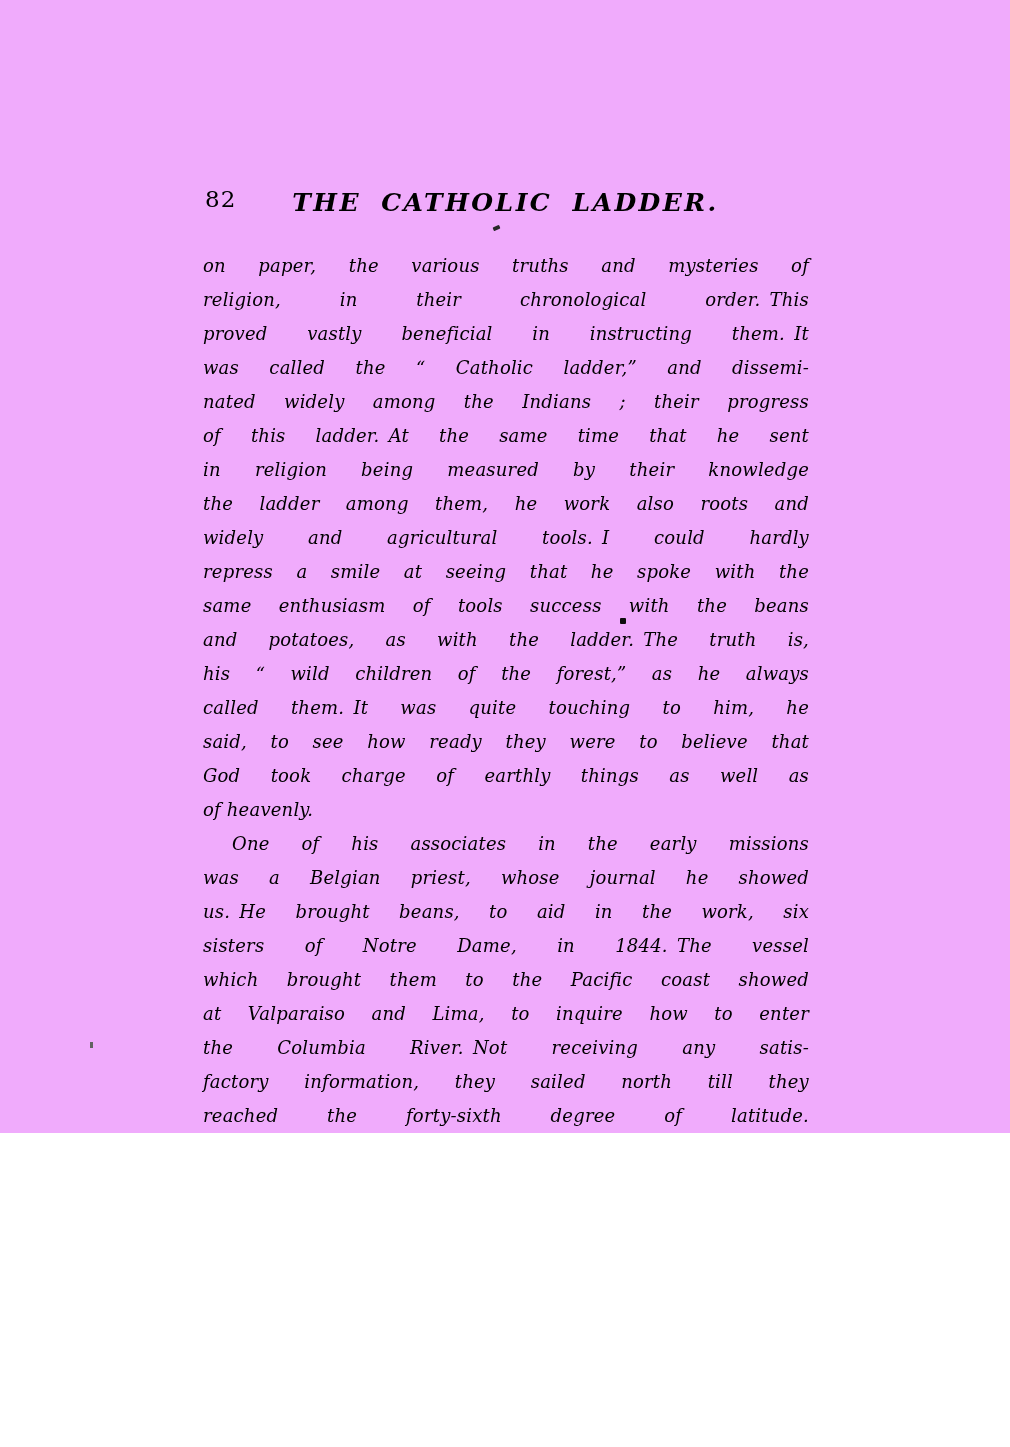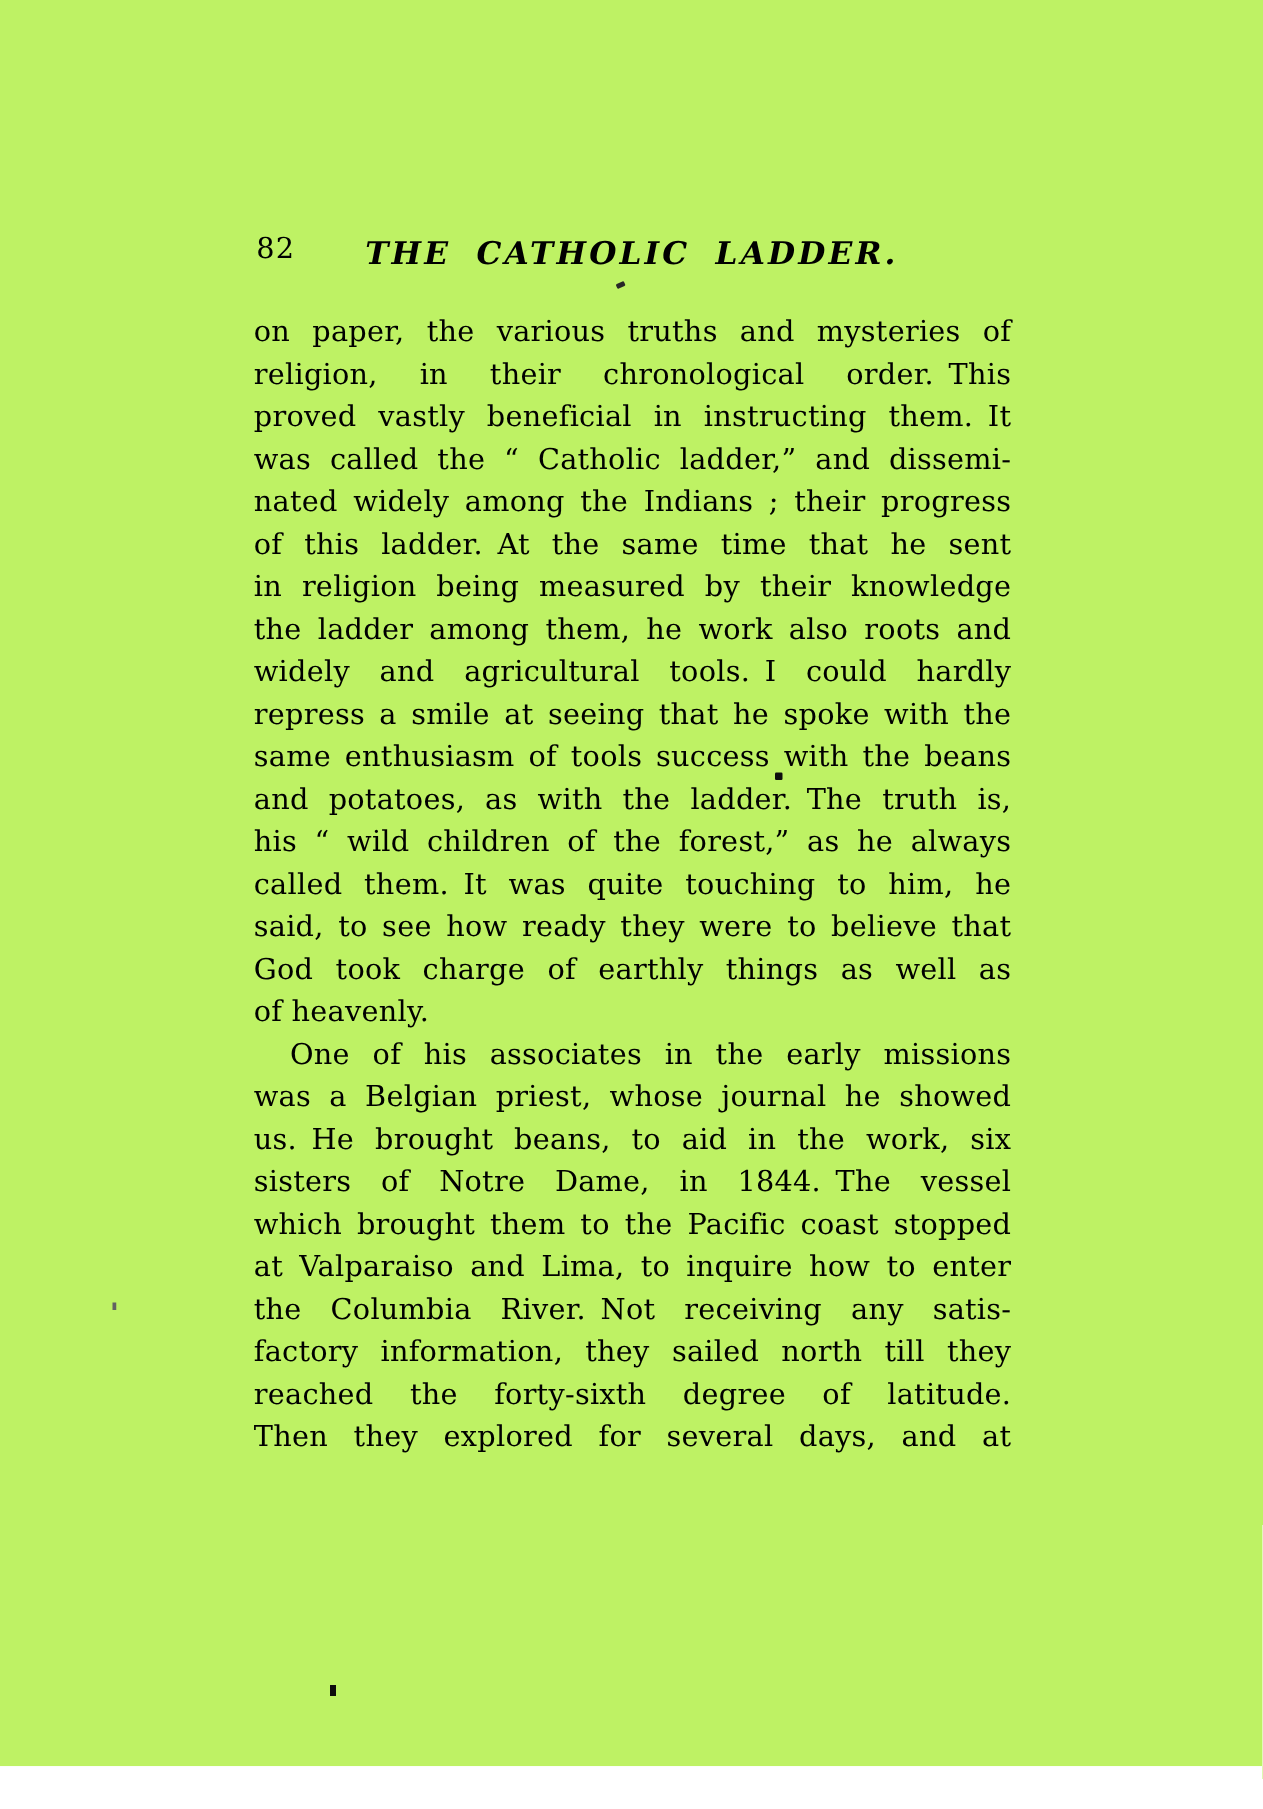--- a/index.html
+++ b/index.html
@@ -3,22 +3,22 @@
 <meta charset="utf-8">
 <style>
   html, body {
     margin: 0;
     padding: 0;
     background: #ffffff;
   }
   .page {
     position: relative;
     width: 1010px;
-    height: 1413px;
-    background: #bef264;
+    height: 1133px;
+    background: #f0abfc;
     overflow: hidden;
     font-family: "DejaVu Serif", serif;
     color: #0d0d0d;
   }
   
   .scanned {
     filter: blur(0.28px) contrast(1.15);
   }
   .page-num {
     position: absolute;
@@ -43,24 +43,25 @@
   }
   .text-block {
     position: absolute;
     left: 203px;
     top: 249px;
     width: 606px;
   }
   .line {
     height: 34px;
     line-height: 34px;
-    font-size: 23px;
+    font-size: 18px;
     text-align: left;
     letter-spacing: 0.2px;
     color: #0d0d0d;
+    font-style: italic;
   }
   .line.just {
     text-align: justify;
     text-align-last: justify;
   }
   .line.indent {
     padding-left: 29px;
   }
   
   .speck {
@@ -110,21 +111,21 @@
         <div class="line just">and potatoes, as with the ladder. The truth is,</div>
         <div class="line just">his “ wild children of the forest,” as he always</div>
         <div class="line just">called them. It was quite touching to him, he</div>
         <div class="line just">said, to see how ready they were to believe that</div>
         <div class="line just">God took charge of earthly things as well as</div>
         <div class="line">of heavenly.</div>
         <div class="line just indent">One of his associates in the early missions</div>
         <div class="line just">was a Belgian priest, whose journal he showed</div>
         <div class="line just">us. He brought beans, to aid in the work, six</div>
         <div class="line just">sisters of Notre Dame, in 1844. The vessel</div>
-        <div class="line just">which brought them to the Pacific coast stopped</div>
+        <div class="line just">which brought them to the Pacific coast showed</div>
         <div class="line just">at Valparaiso and Lima, to inquire how to enter</div>
         <div class="line just">the Columbia River. Not receiving any satis-</div>
         <div class="line just">factory information, they sailed north till they</div>
         <div class="line just">reached the forty-sixth degree of latitude.</div>
         <div class="line just">Then they explored for several days, and at</div>
       </div>
 
     <div class="speck speck-under-title"></div>
     <div class="speck speck-asterisk"></div>
     <div class="speck speck-margin"></div>

